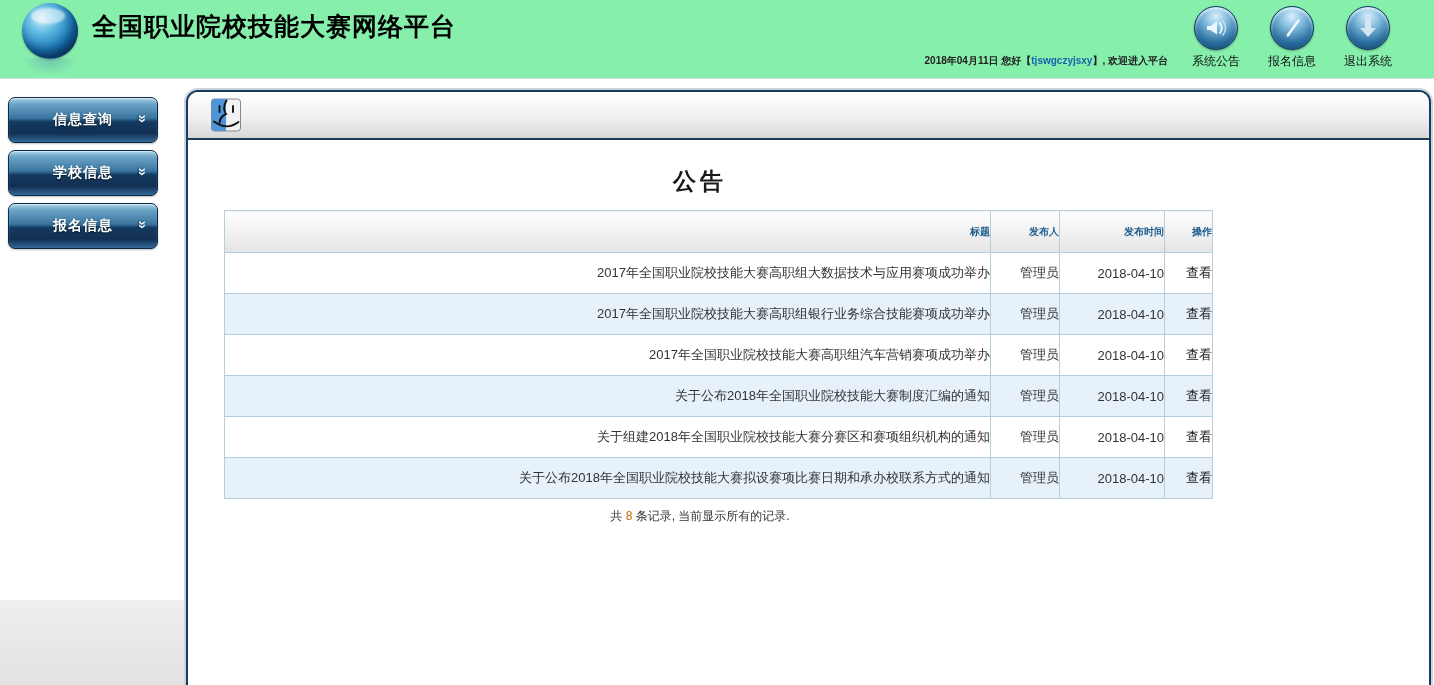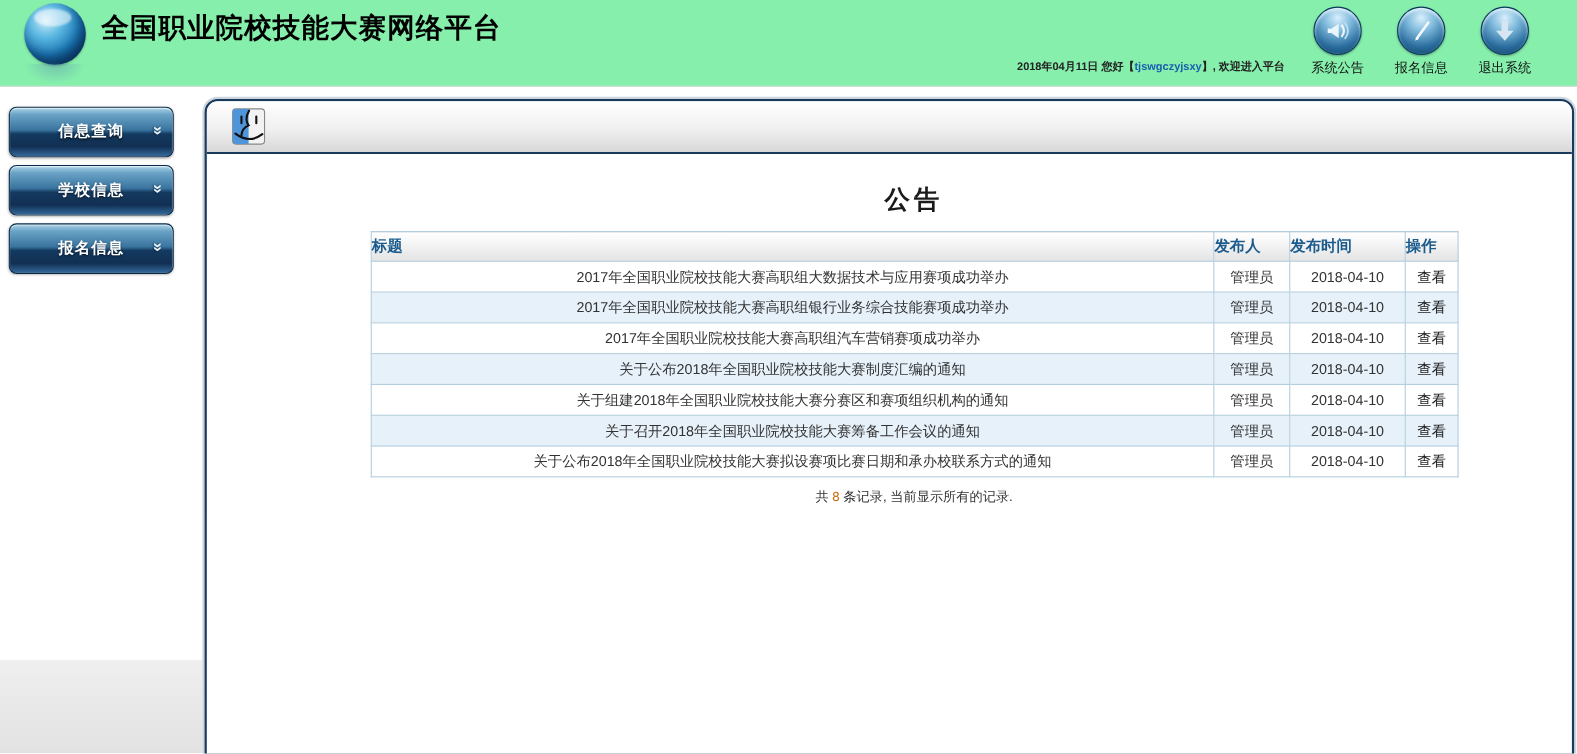--- a/index.html
+++ b/index.html
@@ -49,27 +49,27 @@
           background:linear-gradient(to bottom,#efefef,#e2e2e2); }
 
   
   .panel { position:absolute; left:186px; top:90px; width:1245px; height:597px;
            background:#fff; border:2px solid #1a3a5c; border-radius:12px 12px 0 0;
            box-shadow:0 0 0 2px #ccd5de; }
   .toolbar { height:48px; border-bottom:2px solid #1a3a5c; border-radius:10px 10px 0 0;
            background:linear-gradient(to bottom,#ffffff 0%,#f0f0f0 55%,#d8d8d8 100%);
            display:flex; align-items:center; padding-left:22px; }
   .content { padding-top:26px; }
-  .table-wrap { margin-left:149px; width:988px; }
+  .table-wrap { width:988px;padding-left:36px; }
   .page-title { text-align:center; font-family:"DejaVu Serif", serif; font-size:23px;
            font-weight:bold; color:#1a1a1a; letter-spacing:4px; margin-bottom:13px; }
   table { width:988px; border-collapse:collapse; table-layout:fixed; }
-  th { height:27px; background:linear-gradient(to bottom,#ffffff,#e4e4e4);
-       color:#1c5c8d; font-size:14px; font-weight:bold; border:1px solid #b4cede; text-align:left; }
-  td { height:28px; text-align:center; font-size:13px; color:#333; border:1px solid #b4cede;
+  th { height:42px; background:linear-gradient(to bottom,#ffffff,#e4e4e4);
+       color:#1c5c8d; font-size:10px; font-weight:bold; border:1px solid #b4cede; text-align:right; }
+  td { height:41px; text-align:right; font-size:13px; color:#333; border:1px solid #b4cede;
        background:#fff; overflow:hidden; white-space:nowrap; }
   tr:nth-child(even) td { background:#e7f1fa; }
   td.view { cursor:pointer; color:#222; }
   td.cell-title { cursor:default; }
   .records { margin-top:9px; text-align:center; font-size:12px; color:#333; }
   .records .count { color:#cc6600; }
 </style>
 </head>
 <body>
 
@@ -188,26 +188,20 @@
               <td>2018-04-10</td>
               <td class="view">查看</td>
             </tr>
             <tr>
               <td class="cell-title">关于组建2018年全国职业院校技能大赛分赛区和赛项组织机构的通知</td>
               <td>管理员</td>
               <td>2018-04-10</td>
               <td class="view">查看</td>
             </tr>
             <tr>
-              <td class="cell-title">关于召开2018年全国职业院校技能大赛筹备工作会议的通知</td>
-              <td>管理员</td>
-              <td>2018-04-10</td>
-              <td class="view">查看</td>
-            </tr>
-            <tr>
               <td class="cell-title">关于公布2018年全国职业院校技能大赛拟设赛项比赛日期和承办校联系方式的通知</td>
               <td>管理员</td>
               <td>2018-04-10</td>
               <td class="view">查看</td>
             </tr>
           </tbody>
       </table>
 
       <div class="records"><span>共 </span><span class="count">8</span><span> 条记录, 当前显示所有的记录.</span></div>
     </div>

